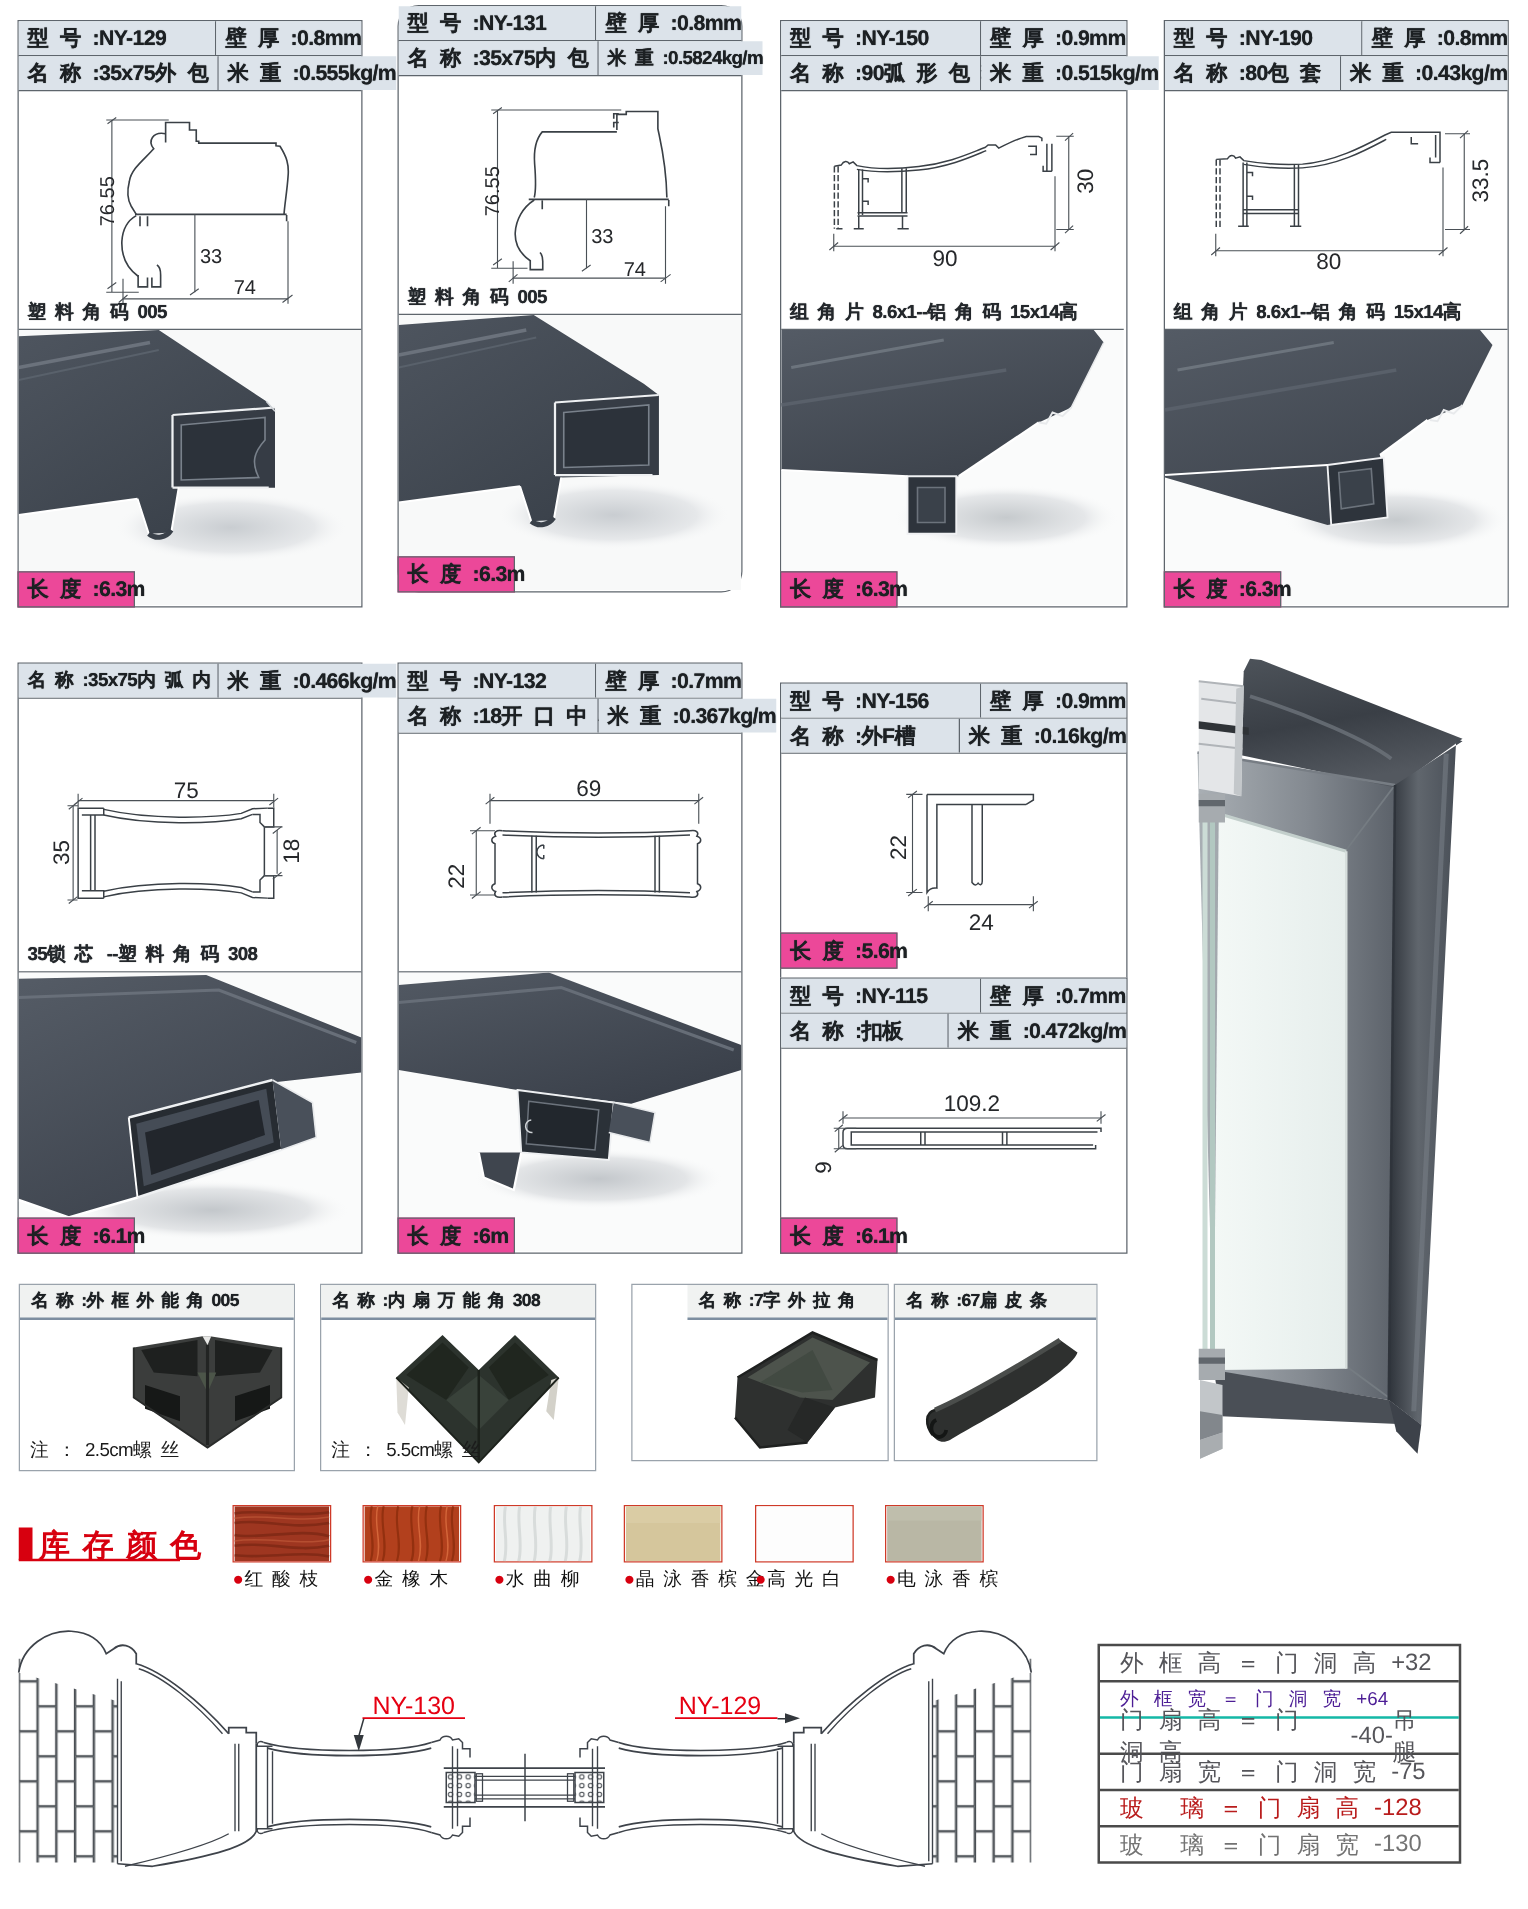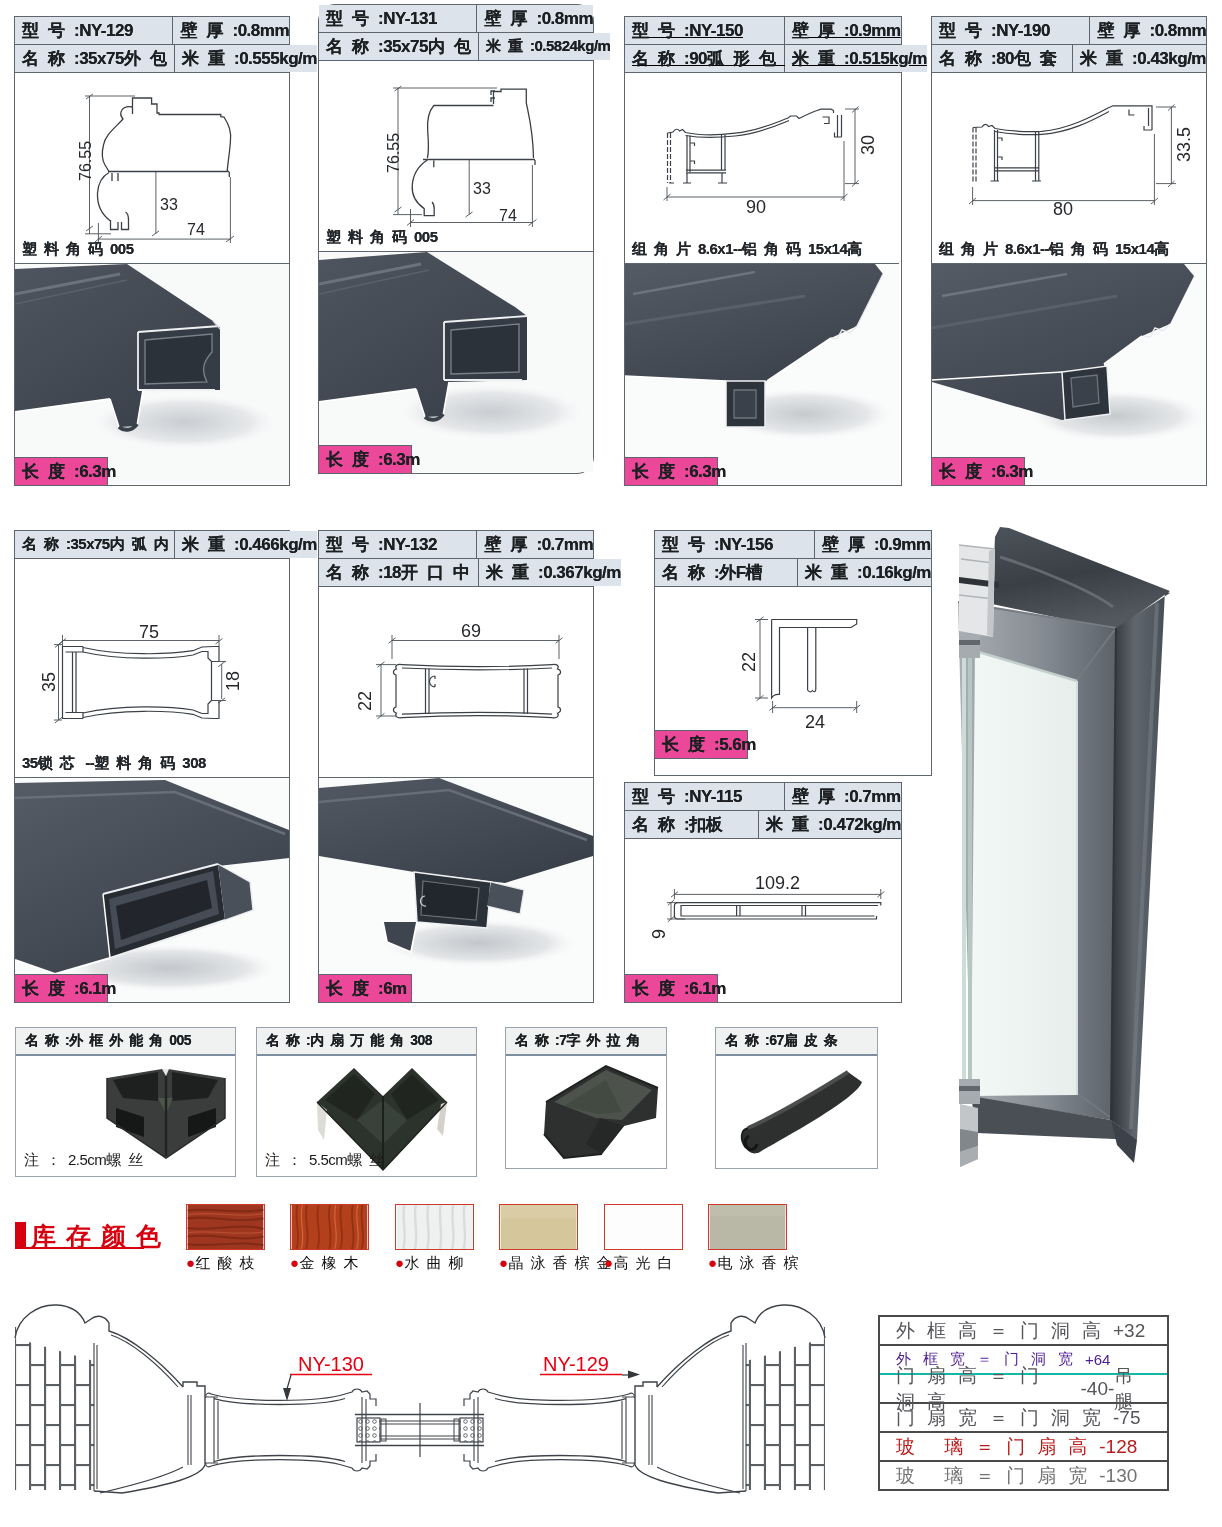--- a/index.html
+++ b/index.html
@@ -152,21 +152,21 @@
   <path d="M125,70 L208,64 M125,70 V128 M125,128 H203" stroke="#eef0f2" stroke-width="1.8" fill="none"></path>
   <path d="M130,130 L124,164 M97,137 L106,165" stroke="#fff" stroke-width="1.6" fill="none"></path>
   <path d="M106,165 C112,170 120,168 124,162" stroke="#3a414a" stroke-width="4" fill="none"></path>
   <path d="M0,150 L97,137" stroke="#fff" stroke-width="1.8" fill="none"></path>
 </svg></div>
   <div class="foot">
       <span class="ht"><span class="cj">长度</span>:6.3m</span>
     </div>
 </div>
 
-<div class="card" style="left:624px;top:16px;width:276px;height:468px;text-decoration:underline;">
+<div class="card" style="left:624px;top:16px;width:276px;height:468px;">
   <div class="hdr">
       <div class="c1">
         <span class="ht"><span class="cj">型号</span>:NY-150</span>
       </div>
       <div class="c2">
         <span class="ht"><span class="cj">壁厚</span>:0.9mm</span>
       </div>
     </div>
   <div class="hdr">
       <div class="c1">
@@ -403,21 +403,21 @@
   <polygon points="172,104 205,112 201,136 168,128" fill="#49505a"></polygon>
   <path d="M172,104 L205,112 L201,136 L168,128" stroke="#e8eaec" stroke-width="1.2" fill="none"></path>
   <polygon points="64,144 98,144 92,174 68,164" fill="#3f454e"></polygon>
   <path d="M64,144 L68,164 L92,174 L98,144" stroke="#fff" stroke-width="1.8" fill="none"></path>
 </svg></div>
   <div class="foot">
       <span class="ht"><span class="cj">长度</span>:6m</span>
     </div>
 </div>
 
-<div class="card" style="left:624px;top:530px;width:276px;height:244px;margin-left:30px;">
+<div class="card" style="left:624px;top:546px;width:276px;height:244px;">
   <div class="hdr">
       <div class="c1">
         <span class="ht"><span class="cj">型号</span>:NY-156</span>
       </div>
       <div class="c2">
         <span class="ht"><span class="cj">壁厚</span>:0.9mm</span>
       </div>
     </div>
   <div class="hdr">
       <div class="c1">
@@ -570,21 +570,21 @@
     <polygon points="68,44 97,18 118,38 100,64" fill="#20261f"></polygon>
     <polygon points="134,38 155,18 182,44 150,64" fill="#20261f"></polygon>
     <polygon points="100,64 126,44 150,64 126,88" fill="#39423a"></polygon>
     <path d="M126,40 L126,112" stroke="#1b201a" stroke-width="2" fill="none"></path>
     <polygon points="60,46 70,54 67,84 61,74" fill="#dedcd6"></polygon>
     <polygon points="184,48 190,46 186,80 180,73" fill="#d3d1c9"></polygon>
     <path d="M60,46 L126,114 L190,46" stroke="#1d221c" stroke-width="1.5" fill="none"></path>
   </svg>
   <span class="note" style="bottom:6px;"><span class="cj2">注：</span>5.5cm<span class="cj2">螺丝</span></span>
 </div>
-<div class="card3" style="left:505px;top:1027px;width:160px;height:140px;">
+<div class="card3" style="left:505px;top:1027px;width:160px;height:140px;padding-left:44px;">
   <div class="p3hdr">
       <span class="p3t"><span class="cj3">名称</span>:7<span class="cj3">字外拉角</span></span>
     </div>
   <svg id="q3" width="160" height="110" viewBox="0 0 160 110">
     <polygon points="40,46 100,10 152,32 150,62 118,70 96,98 58,102 38,78" fill="#2e302f"></polygon>
     <polygon points="48,46 100,14 146,34 116,64 90,62" fill="#4d534c"></polygon>
     <polygon points="58,50 100,24 116,56 92,58" fill="#424a42"></polygon>
     <path d="M40,46 L100,10 L152,32" stroke="#1f2120" stroke-width="2" fill="none"></path>
     <path d="M38,78 L58,102 L96,98" stroke="#1f2120" stroke-width="2" fill="none"></path>
     <polygon points="94,62 118,70 96,98 80,88" fill="#262827"></polygon>

